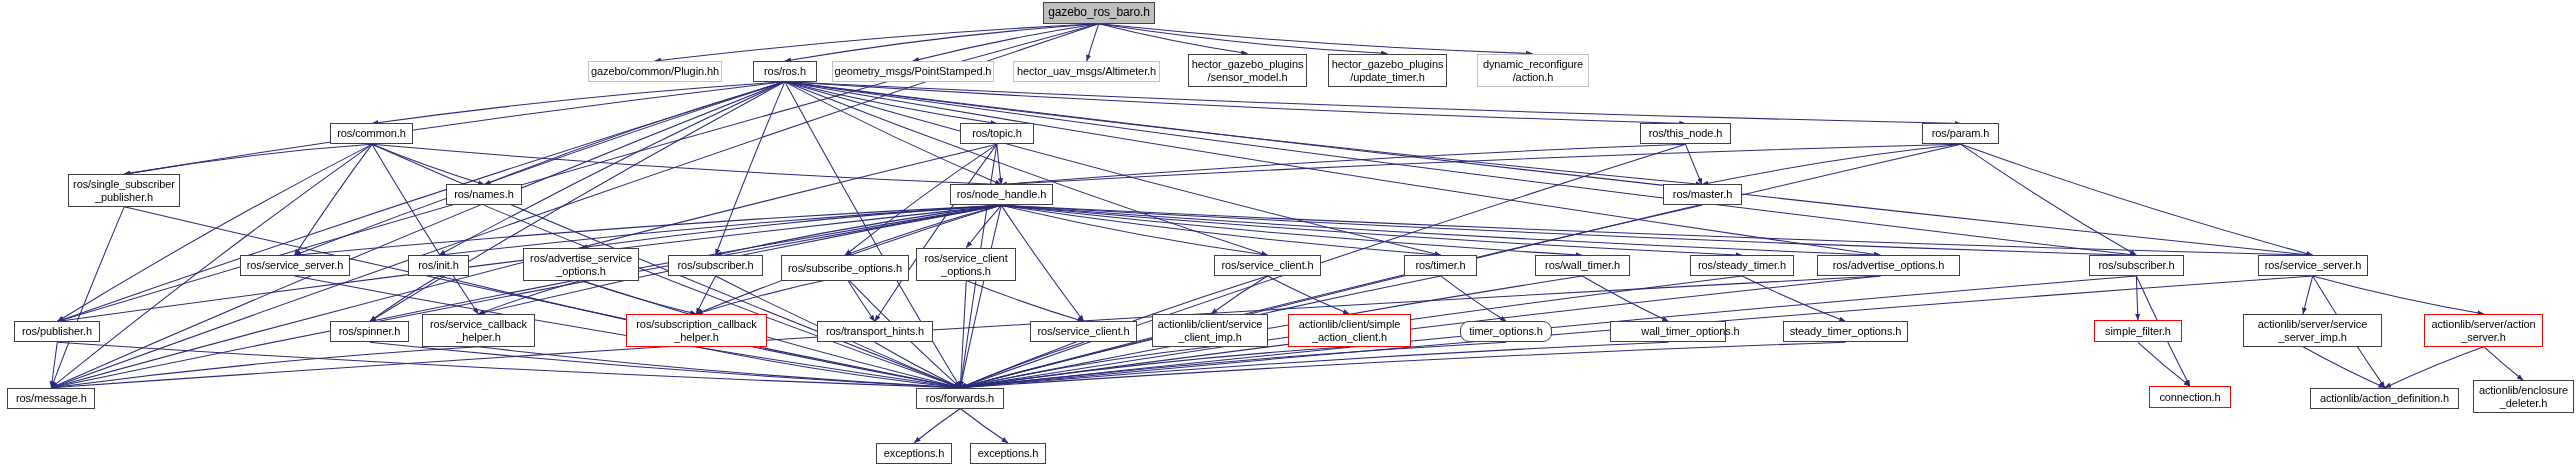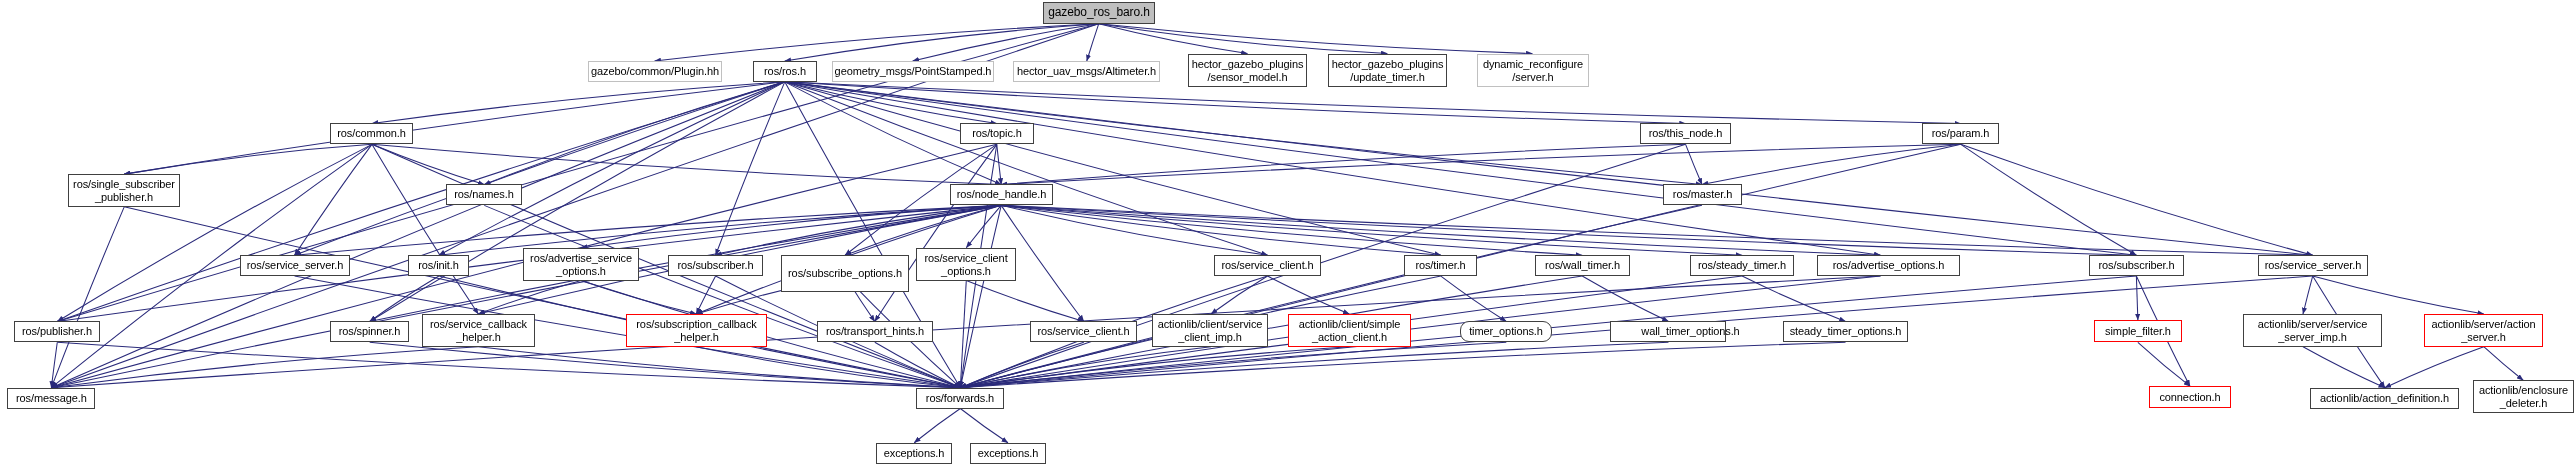--- a/index.html
+++ b/index.html
@@ -182,36 +182,36 @@
       <div class="node root" style="left: 1043px; top: 1.5px; width: 112px; height: 22px;">gazebo_ros_baro.h</div>
       <div class="node light" style="left: 588px; top: 61px; width: 134px; height: 21px;">gazebo/common/Plugin.hh</div>
       <div class="node thick" style="left: 753px; top: 61px; width: 64px; height: 21px;">ros/ros.h</div>
       <div class="node light" style="left: 832px; top: 61px; width: 162px; height: 21px;">geometry_msgs/PointStamped.h</div>
       <div class="node light" style="left: 1013px; top: 61px; width: 147px; height: 21px;">hector_uav_msgs/Altimeter.h</div>
       <div class="node thick" style="left: 1188px; top: 54px; width: 119px; height: 33px;">hector_gazebo_plugins
 /sensor_model.h</div>
       <div class="node thick" style="left: 1328px; top: 54px; width: 119px; height: 33px;">hector_gazebo_plugins
 /update_timer.h</div>
       <div class="node light" style="left: 1477px; top: 54px; width: 112px; height: 33px;">dynamic_reconfigure
-/server.h</div>
+/action.h</div>
       <div class="node thick" style="left: 330px; top: 123px; width: 83px; height: 21px;">ros/common.h</div>
       <div class="node thick" style="left: 960px; top: 123px; width: 74px; height: 21px;">ros/topic.h</div>
       <div class="node thick" style="left: 1640px; top: 123px; width: 91px; height: 21px;">ros/this_node.h</div>
       <div class="node thick" style="left: 1922px; top: 123px; width: 77px; height: 21px;">ros/param.h</div>
       <div class="node thick" style="left: 68px; top: 174px; width: 112px; height: 33px;">ros/single_subscriber
 _publisher.h</div>
       <div class="node thick" style="left: 446px; top: 184px; width: 76px; height: 21px;">ros/names.h</div>
       <div class="node thick" style="left: 950px; top: 184px; width: 103px; height: 21px;">ros/node_handle.h</div>
       <div class="node thick" style="left: 1663px; top: 184px; width: 79px; height: 21px;">ros/master.h</div>
       <div class="node thick" style="left: 240px; top: 255px; width: 110px; height: 21px;">ros/service_server.h</div>
       <div class="node thick" style="left: 408px; top: 255px; width: 61px; height: 21px;">ros/init.h</div>
       <div class="node thick" style="left: 523px; top: 248px; width: 116px; height: 33px;">ros/advertise_service
 _options.h</div>
       <div class="node thick" style="left: 668px; top: 255px; width: 95px; height: 21px;">ros/subscriber.h</div>
-      <div class="node thick" style="left: 781px; top: 255px; width: 128px; height: 37px;">ros/subscribe_options.h</div>
+      <div class="node thick" style="left: 781px; top: 255px; width: 128px; height: 26px;">ros/subscribe_options.h</div>
       <div class="node thick" style="left: 916px; top: 248px; width: 100px; height: 33px;">ros/service_client
 _options.h</div>
       <div class="node thick" style="left: 1214px; top: 255px; width: 107px; height: 21px;">ros/service_client.h</div>
       <div class="node thick" style="left: 1404px; top: 255px; width: 73px; height: 21px;">ros/timer.h</div>
       <div class="node thick" style="left: 1535px; top: 255px; width: 95px; height: 21px;">ros/wall_timer.h</div>
       <div class="node thick" style="left: 1690px; top: 255px; width: 104px; height: 21px;">ros/steady_timer.h</div>
       <div class="node thick" style="left: 1817px; top: 255px; width: 143px; height: 21px;">ros/advertise_options.h</div>
       <div class="node thick" style="left: 2089px; top: 255px; width: 95px; height: 21px;">ros/subscriber.h</div>
       <div class="node thick" style="left: 2258px; top: 255px; width: 110px; height: 21px;">ros/service_server.h</div>
       <div class="node thick" style="left: 14px; top: 321px; width: 86px; height: 21px;">ros/publisher.h</div>

